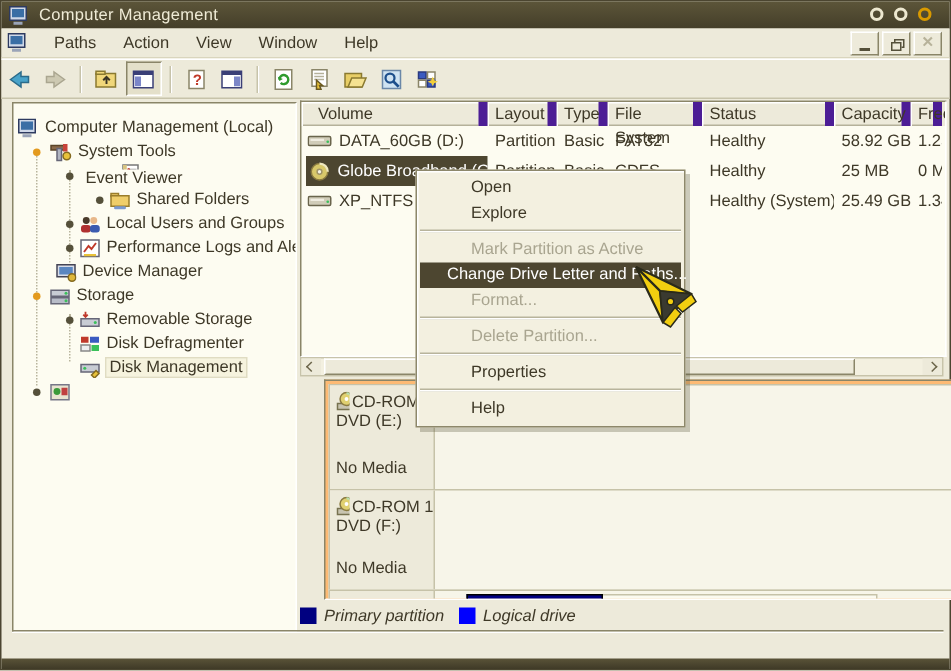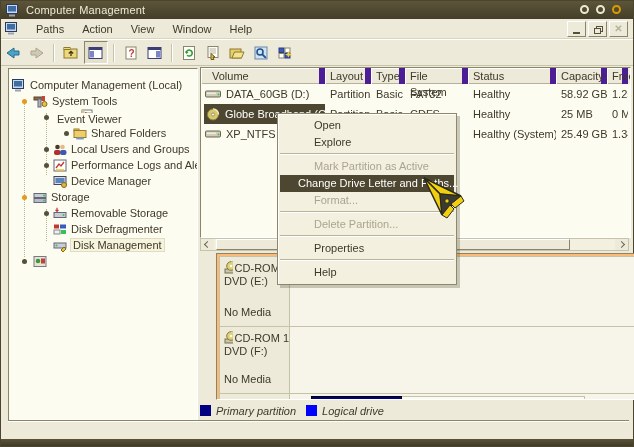--- a/index.html
+++ b/index.html
@@ -284,21 +284,21 @@
     </div>
     <div class="titem" style="top:88px;left:44px;">
       <span class="bullet dark" style="left:-9px;top:6px;"></span>
       <svg width="14" height="13">
           <rect x="1" y="1" width="12" height="11" fill="#fff" stroke="#667"></rect>
           <path d="M3 9 L6 5 L8 7 L11 3" stroke="#c0392b" fill="none" stroke-width="1.3"></path>
           <path d="M3 11 H11" stroke="#E8C23A" stroke-width="1.5"></path>
         </svg>
       <span class="lbl">Performance Logs and Alerts</span>
     </div>
-    <div class="titem" style="top:104px;left:44px;">
+    <div class="titem" style="top:104px;left:28px;">
       <svg width="14" height="13">
           <rect x="1" y="1.5" width="12" height="8" fill="#d8dce8" stroke="#445"></rect>
           <rect x="2.5" y="3" width="9" height="5" fill="#5a86c0"></rect>
           <circle cx="11" cy="10" r="2.5" fill="#E0B83A" stroke="#846a20"></circle>
         </svg>
       <span class="lbl">Device Manager</span>
     </div>
     <div class="titem" style="top:120px;left:24px;">
       <span class="bullet orange" style="left:-11px;top:6px;"></span>
       <svg width="14" height="13">

